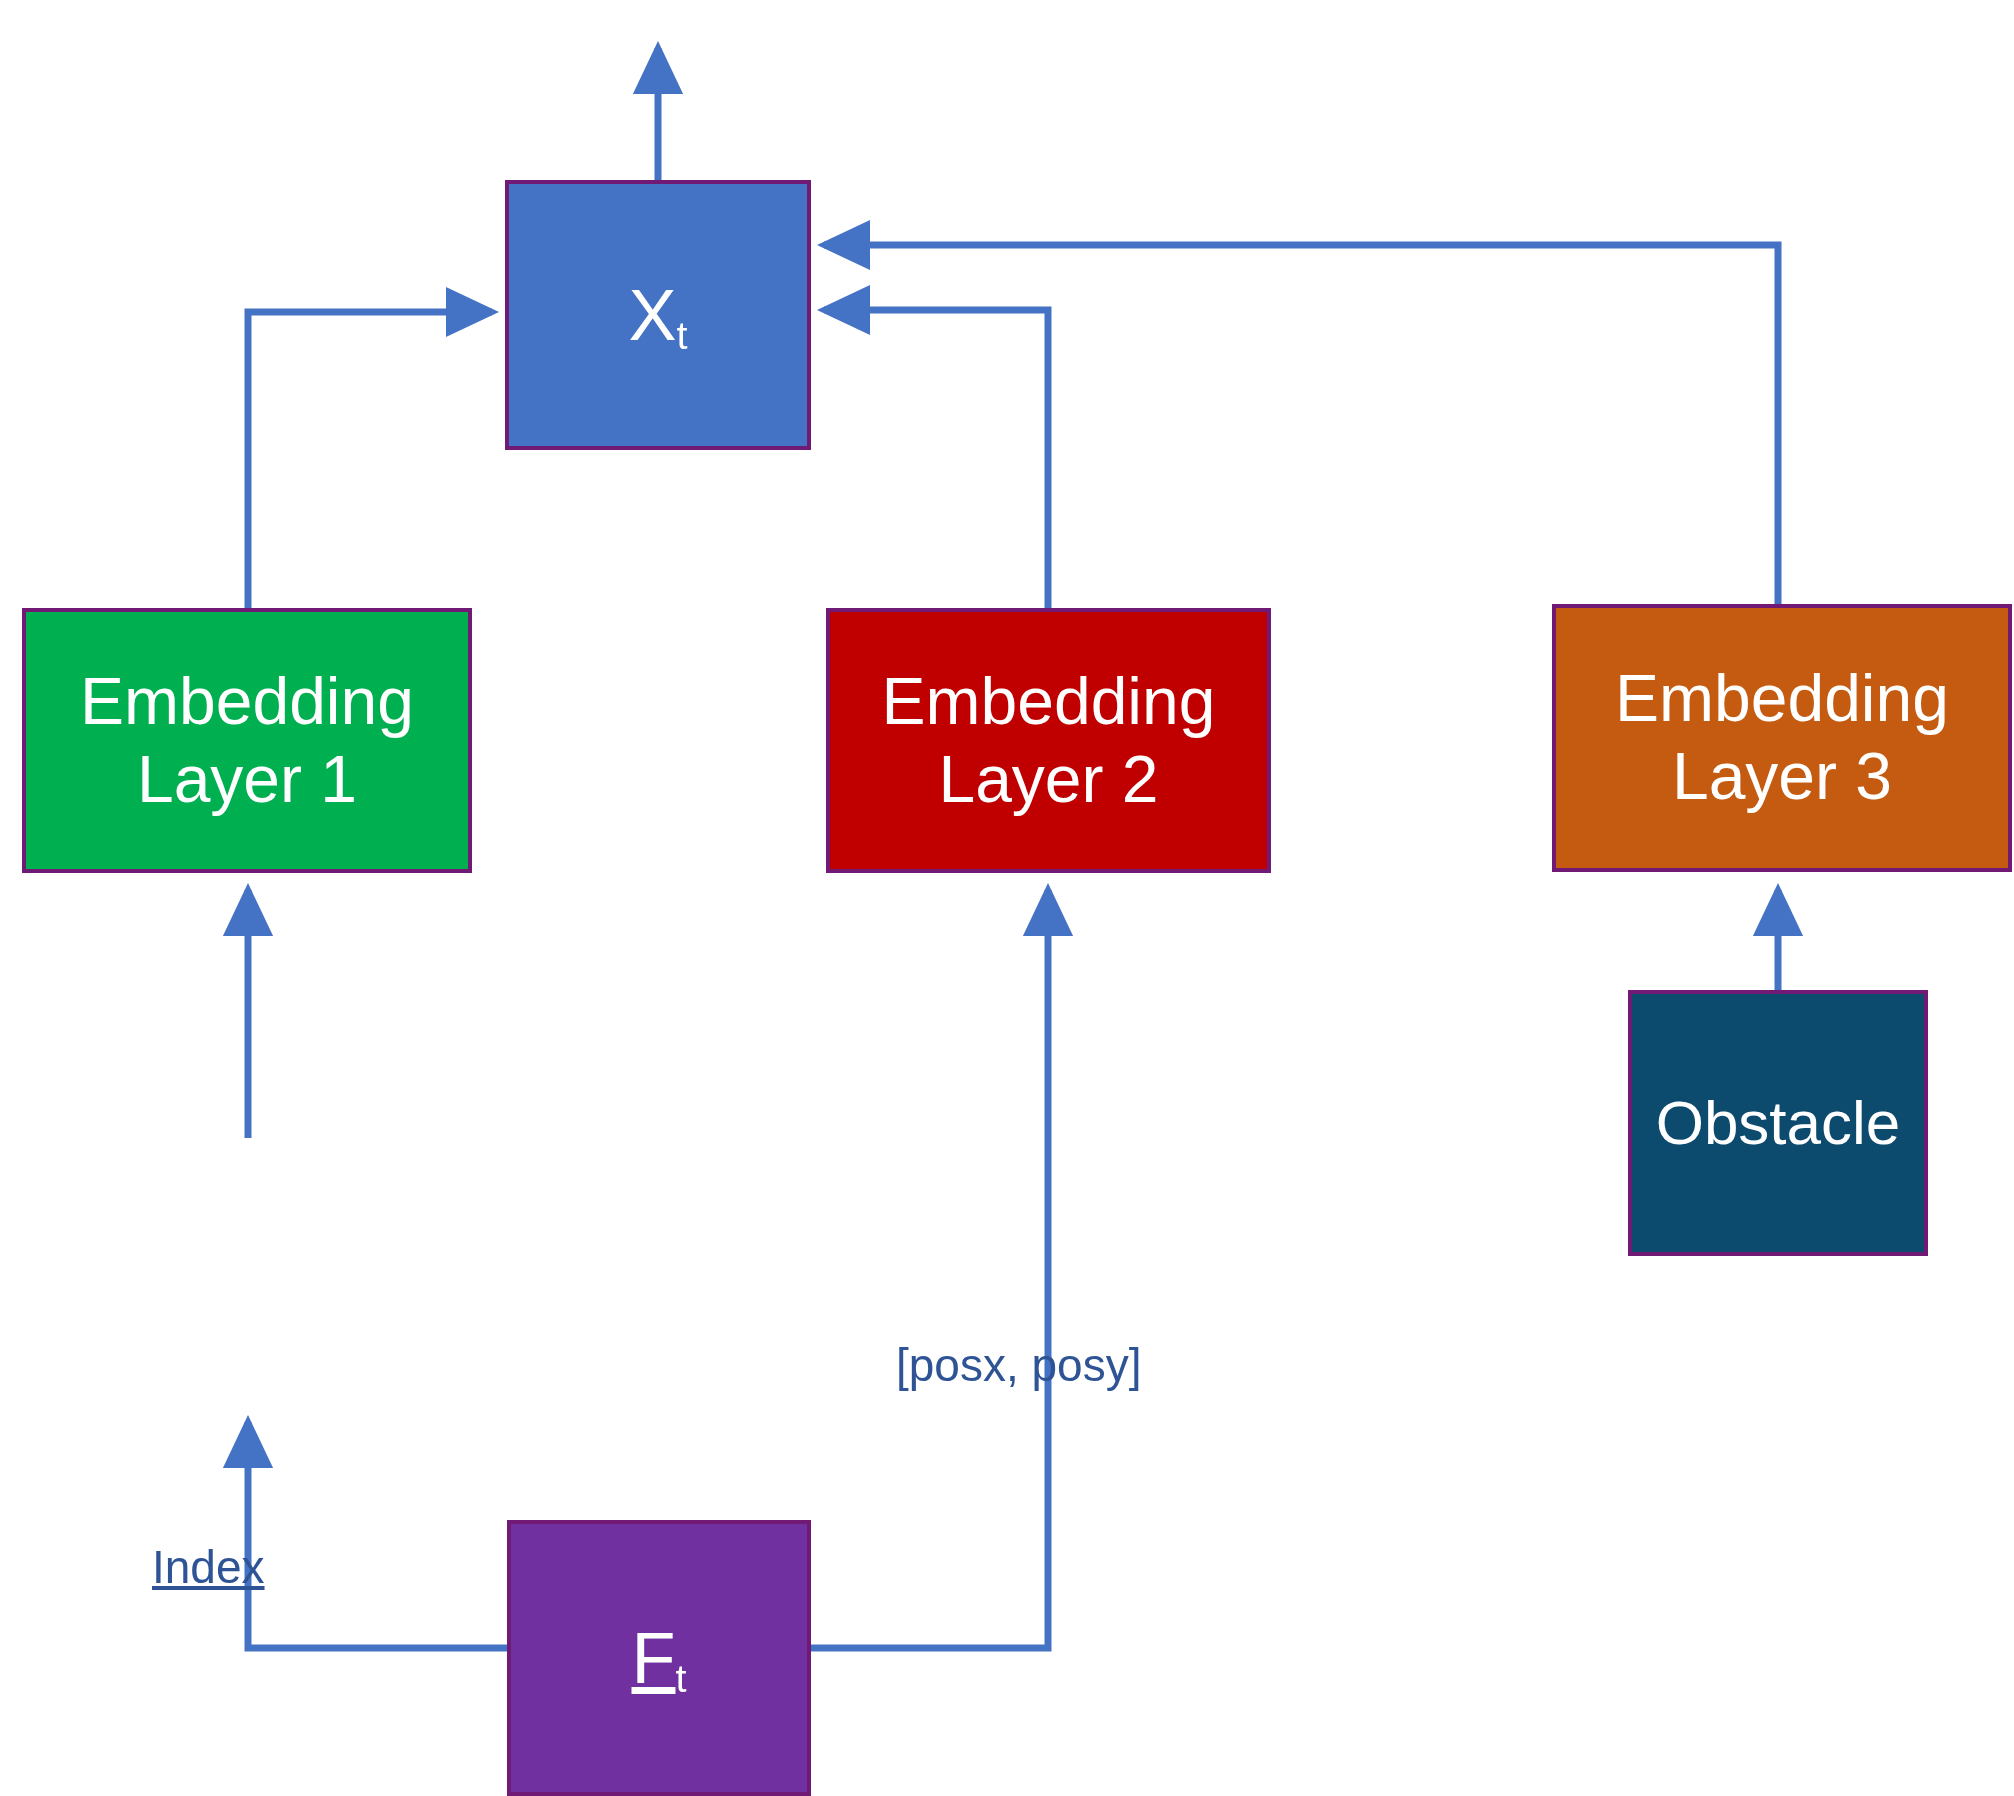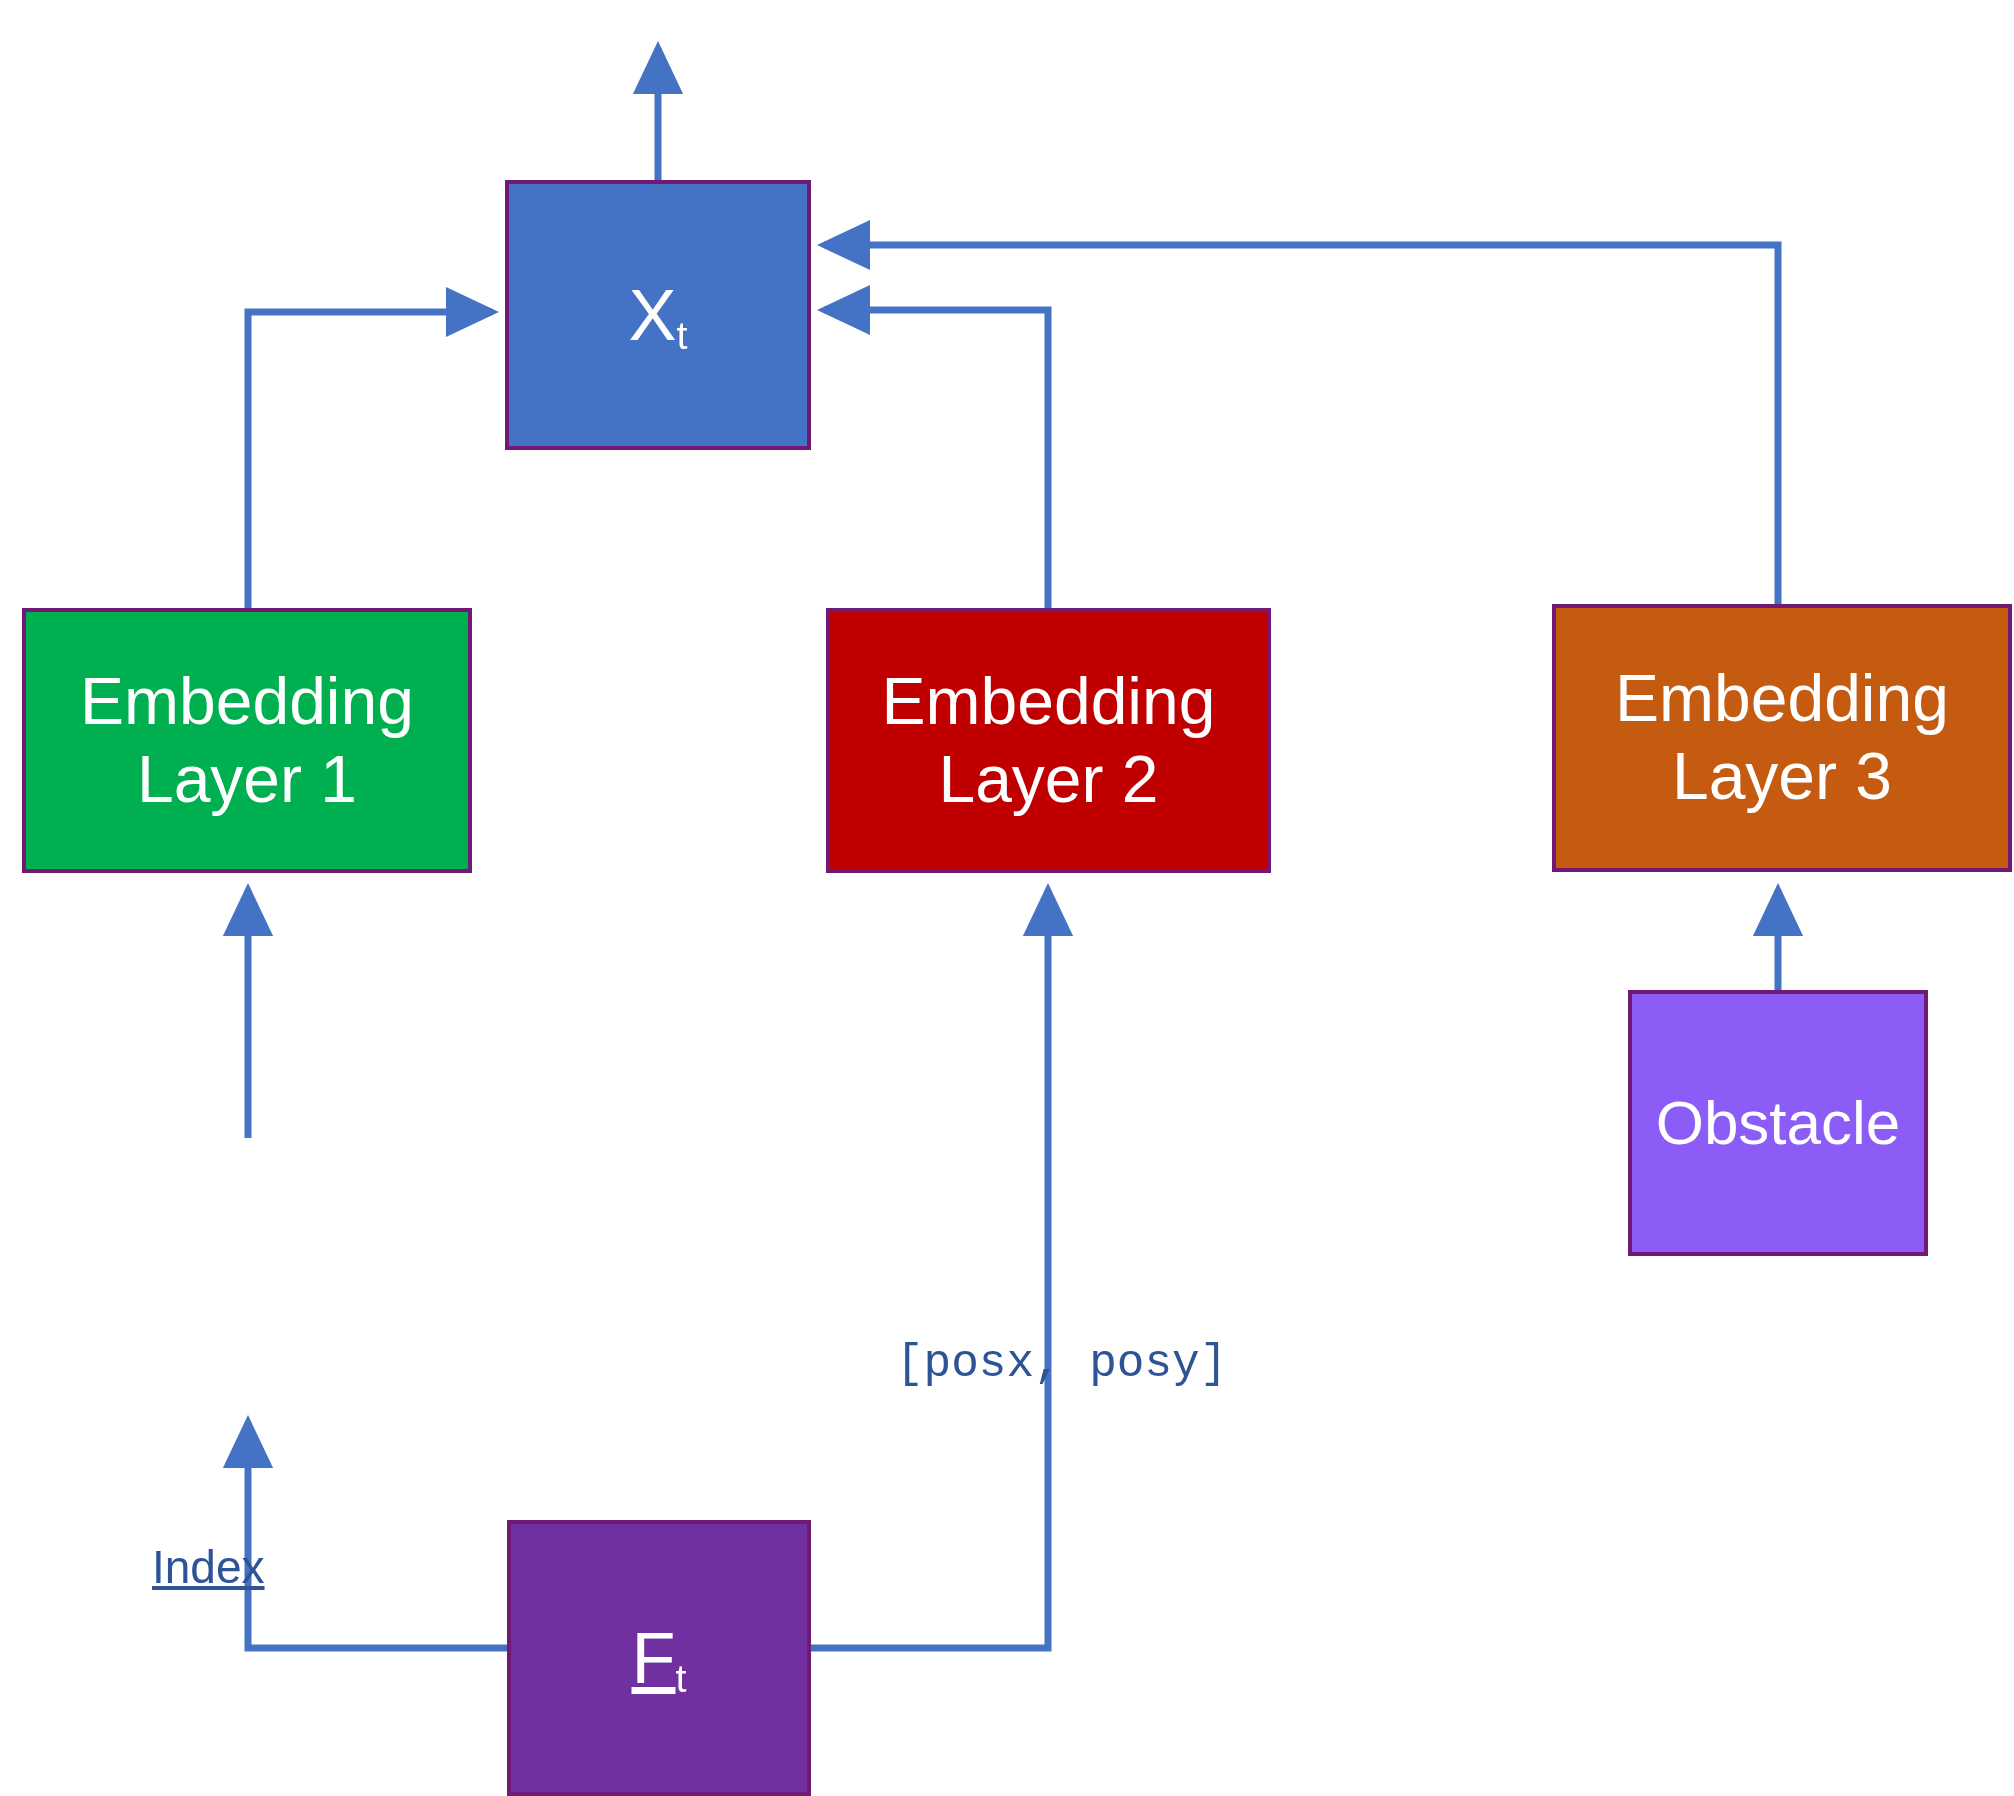--- a/index.html
+++ b/index.html
@@ -42,39 +42,39 @@
     white-space: pre-line;
     padding: 0 8px;
   }
 
   
   #node-xt     { left: 505px;  top: 180px;  width: 306px; height: 270px; background: #4472C4; font-size: 72px; }
   #node-emb1   { left: 22px;   top: 608px;  width: 450px; height: 265px; background: #00B050; font-size: 66px; }
   #node-emb2   { left: 826px;  top: 608px;  width: 445px; height: 265px; background: #C00000; font-size: 66px; }
   #node-emb3   { left: 1552px; top: 604px;  width: 460px; height: 268px; background: #C55A11; font-size: 66px; }
   #node-onehot { left: 25px;   top: 1138px; width: 447px; height: 270px; background: #FFC000; font-size: 66px; }
-  #node-obst   { left: 1628px; top: 990px;  width: 300px; height: 266px; background: #8b5cf6; font-size: 62px; }
+  #node-obst   { left: 1628px; top: 990px;  width: 300px; height: 266px; background: #0c4a6e; font-size: 62px; }
   #node-ft     { left: 507px;  top: 1520px; width: 304px; height: 276px; background: #7030A0; font-size: 72px; text-decoration: underline; }
 
   .sub {
     font-size: 0.55em;
     vertical-align: baseline;
     position: relative;
     top: 0.25em;
   }
 
   .edge-label {
     position: absolute;
     color: #2E5496;
     font-size: 46px;
     white-space: nowrap;
     z-index: 3;
   }
   #label-index    { left: 152px; top: 1540px; text-decoration: underline; }
-  #label-pos      { left: 896px; top: 1338px; font-family: Liberation Mono, monospace; }
+  #label-pos      { left: 896px; top: 1338px; }
 </style>
 </head>
 <body>
 
 <div id="canvas">
 
   <svg id="edges" viewBox="0 0 2014 1796" width="2014" height="1796" xmlns="http://www.w3.org/2000/svg">
     <defs>
       <marker id="arrowhead" markerWidth="8" markerHeight="8" refX="6.6" refY="4" orient="auto" markerUnits="strokeWidth">
         <path d="M0,0.4 L7.6,4 L0,7.6 z" fill="#4472C4"></path>

